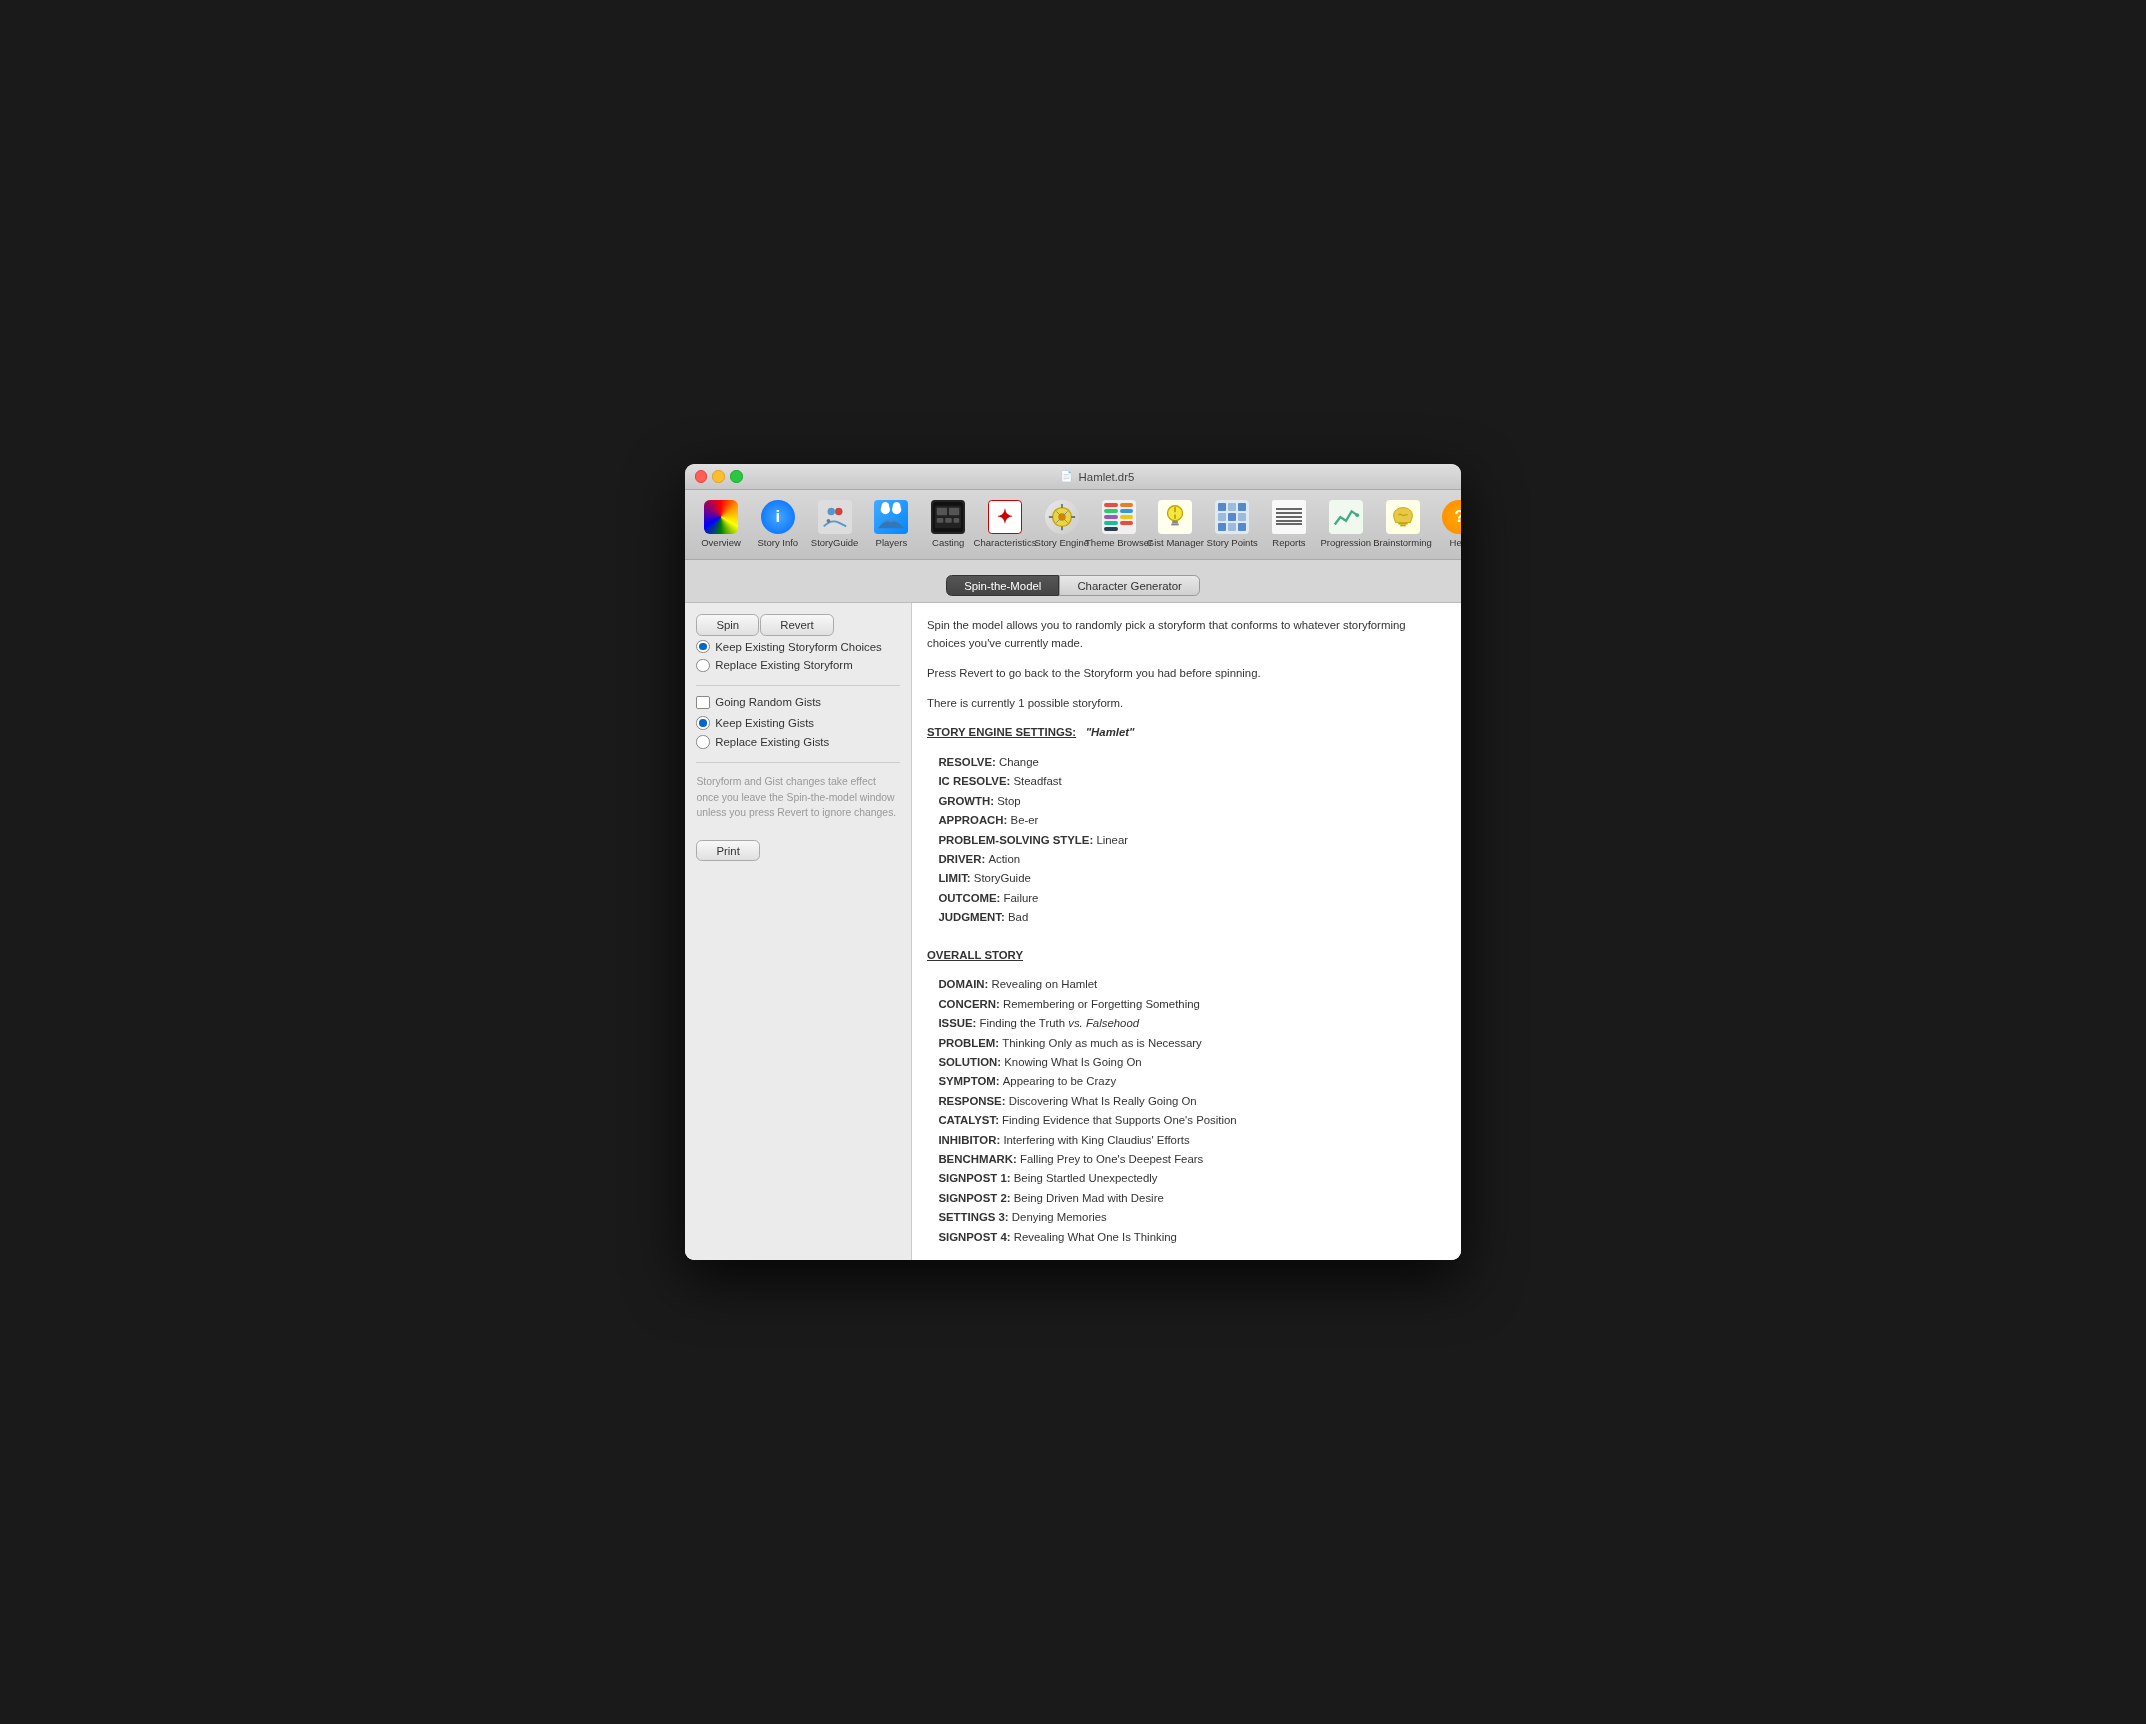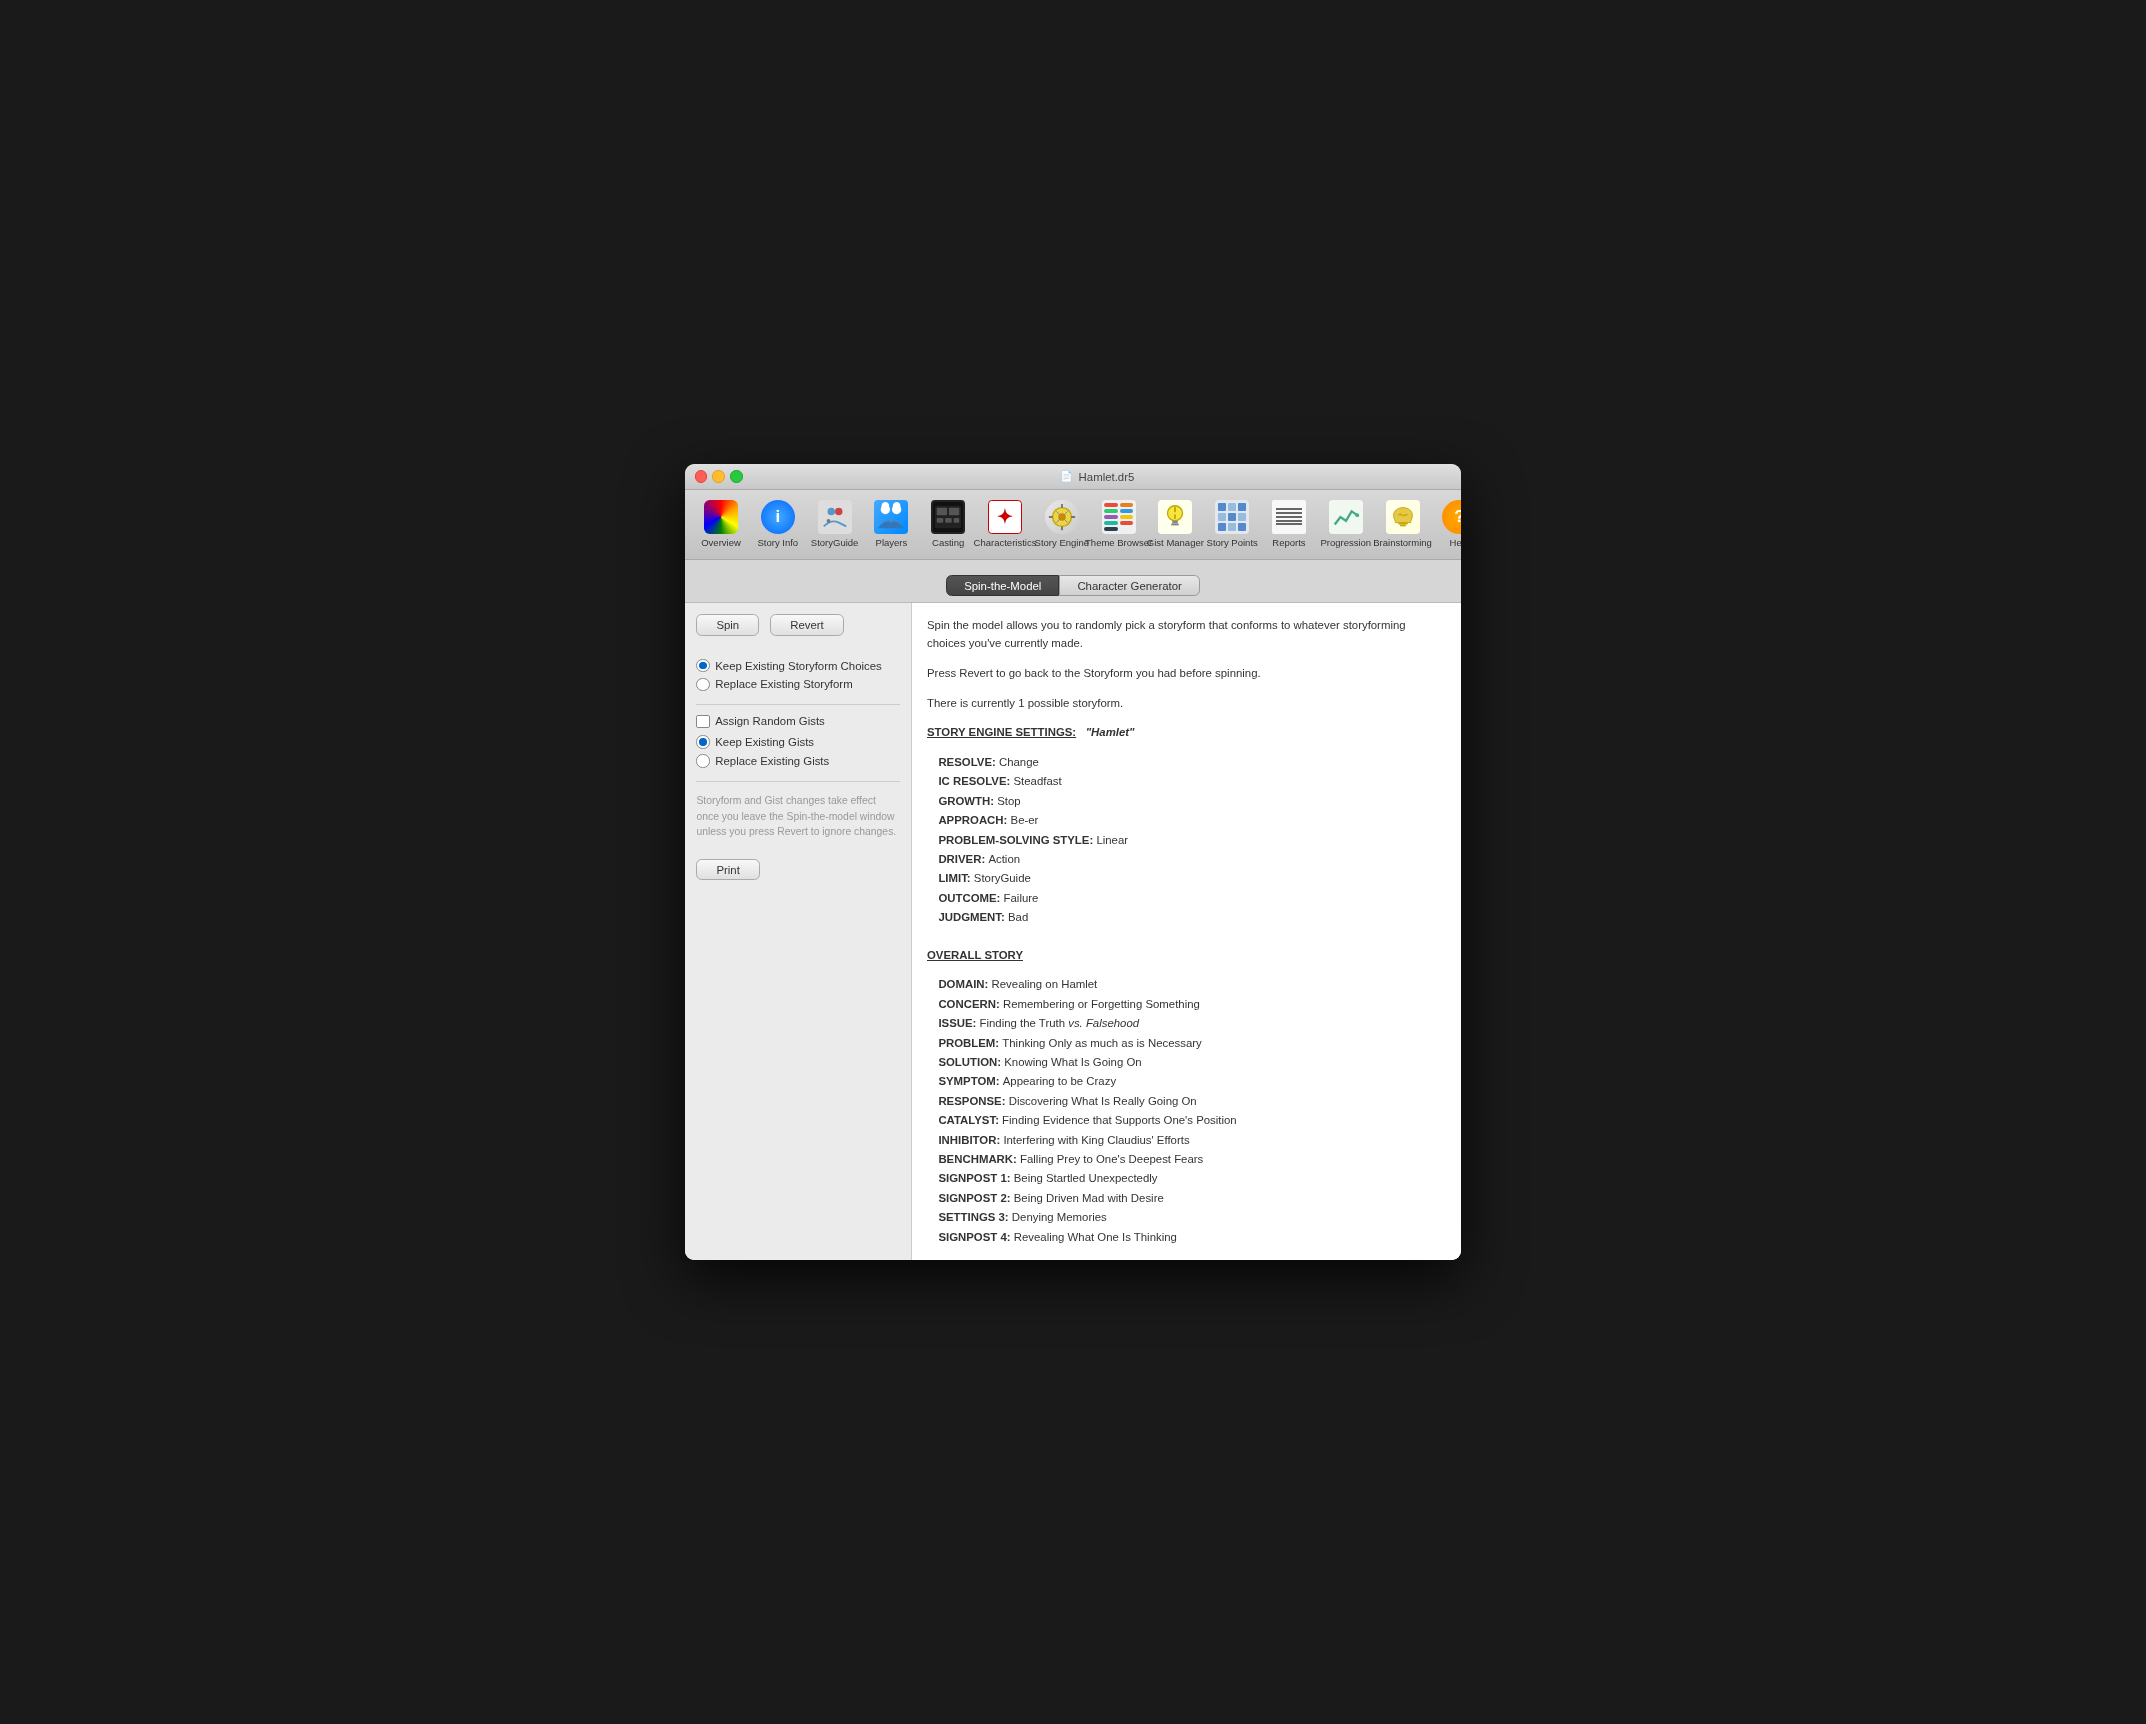--- a/index.html
+++ b/index.html
@@ -136,22 +136,22 @@
     }
     .sidebar {
       width: 227px;
       padding: 11.4px;
       border-right: 0.9px solid #ccc;
       flex-shrink: 0;
       background: #ebebeb;
     }
     .sidebar-top-buttons {
       display: flex;
-      gap: 11px;
-      margin-bottom: 23px;
+      gap: 1px;
+      margin-bottom: 4px;
     }
     .btn {
       padding: 3.8px 19px;
       background: linear-gradient(to bottom, #f8f8f8, #e0e0e0);
       border: 0.9px solid #aaa;
       border-radius: 5.7px;
       font-size: 11.4px;
       cursor: pointer;
       color: #333;
     }
@@ -460,21 +460,21 @@
         <div class="radio-item">
           <div class="radio-btn"></div>
           <span>Replace Existing Storyform</span>
         </div>
       </div>
 
       <div class="divider"></div>
 
       <div class="checkbox-item">
         <div class="checkbox"></div>
-        <span>Assign Random Gists</span>
+        <span>Going Random Gists</span>
       </div>
 
       <div class="radio-group">
         <div class="radio-item">
           <div class="radio-btn selected"></div>
           <span>Keep Existing Gists</span>
         </div>
         <div class="radio-item">
           <div class="radio-btn"></div>
           <span>Replace Existing Gists</span>

